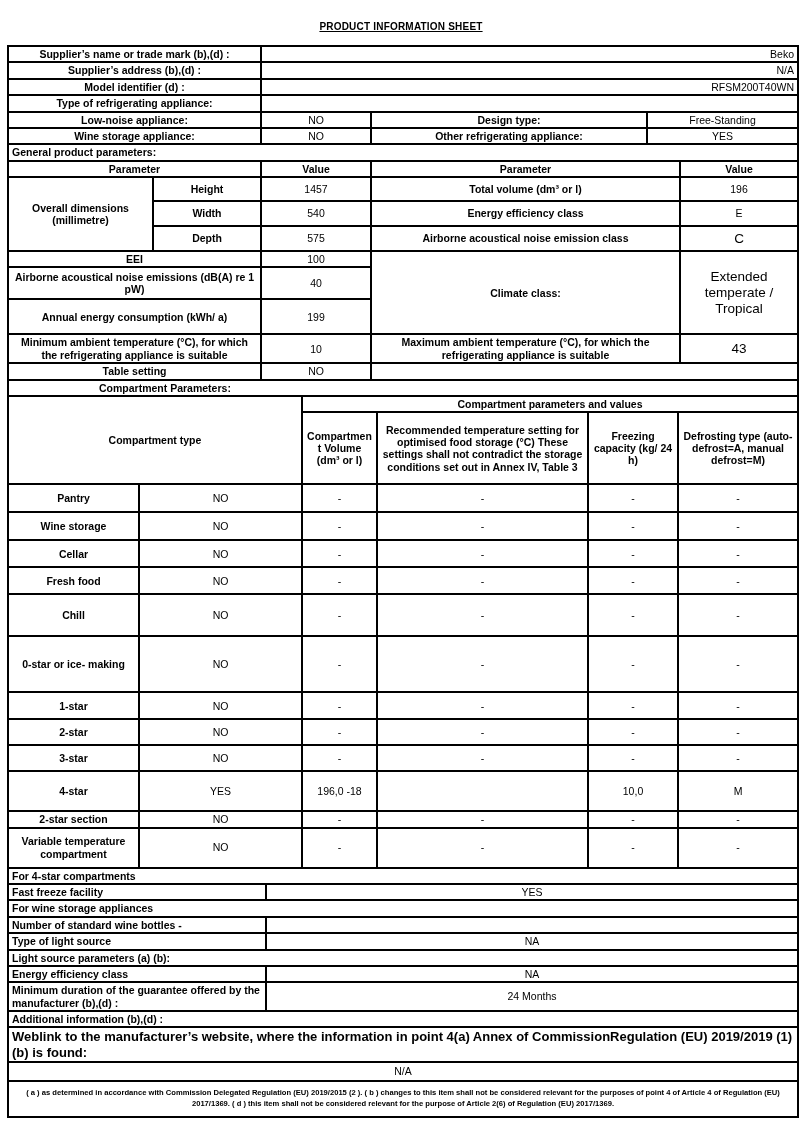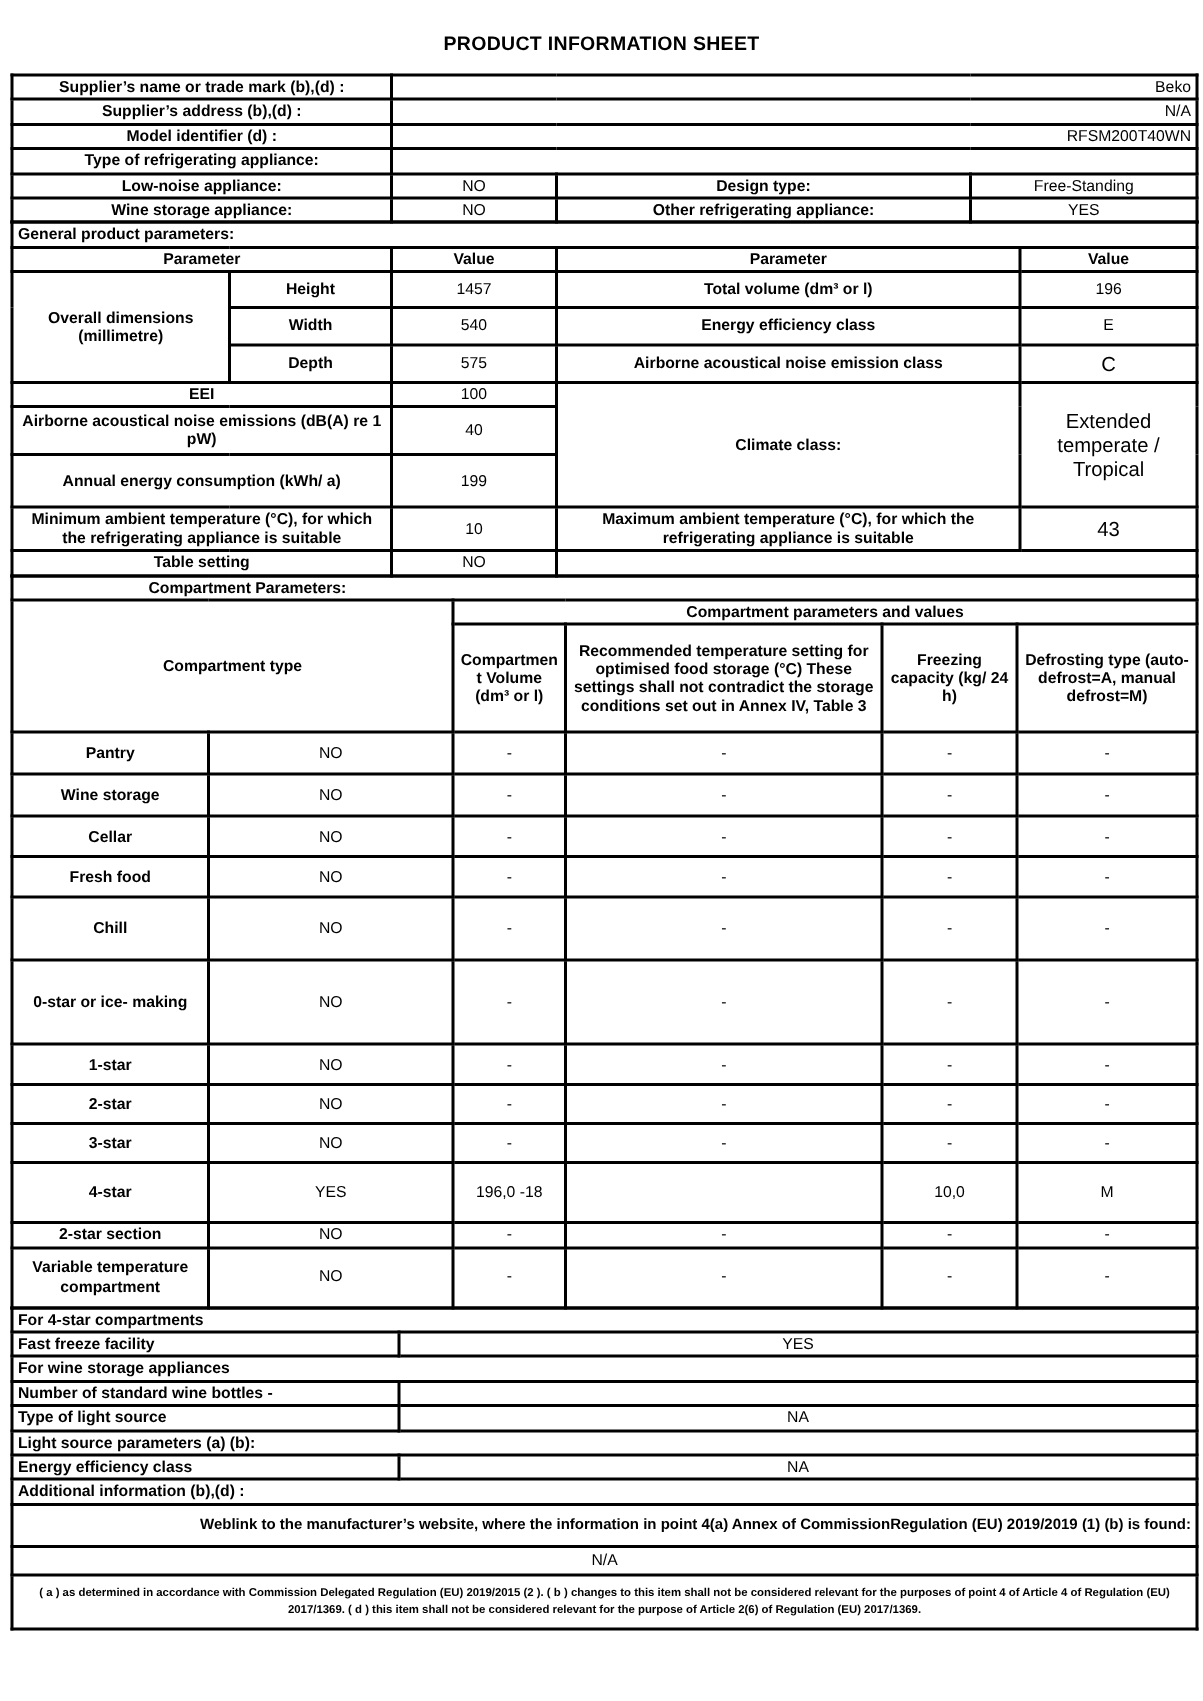--- a/index.html
+++ b/index.html
@@ -6,23 +6,24 @@
     margin: 0; padding: 0;
     background: #ffffff;
     width: 802px; height: 1134px;
     font-family: "Liberation Sans", sans-serif;
     color: #000;
   }
   .sheet { position: relative; width: 802px; }
   .doc-title {
     text-align: center;
     font-weight: bold;
-    font-size: 13px;
+    font-size: 10px;
     padding: 21px 0 13px 0;
     letter-spacing: 0.2px;
+    text-decoration: underline;
   }
   table {
     border-collapse: collapse;
     table-layout: fixed;
     width: 790px;
     margin-left: 7px;
   }
   table + table { margin-top: -2px; }
   td {
     border: 2px solid #000;
@@ -31,21 +32,21 @@
     line-height: 1.18;
     vertical-align: middle;
     overflow: hidden;
     word-wrap: break-word;
   }
   .lbl  { font-weight: bold; text-align: center; }
   .lbll { font-weight: bold; text-align: left; }
   .val  { font-weight: normal; text-align: center; }
   .vall { font-weight: normal; text-align: right; }
   .big  { font-size: 13.5px; }
-  .weblink { font-weight: bold; text-align: right; font-size: 10px; }
+  .weblink { font-weight: bold; text-align: left; font-size: 13px; }
   .footnote {
     font-weight: bold;
     font-size: 7.6px;
     text-align: center;
     padding: 5px 10px;
     line-height: 1.4;
   }
 </style>
 </head>
 <body>
@@ -305,20 +306,24 @@
       <td class="val">NA</td>
     </tr>
     <tr style="height:13px">
       <td class="lbll" colspan="2">Light source parameters (a) (b):</td>
     </tr>
     <tr style="height:14px">
       <td class="lbll">Energy efficiency class</td>
       <td class="val">NA</td>
     </tr>
     <tr style="height:14px">
+      <td class="lbll">Minimum duration of the guarantee offered by the manufacturer (b),(d) :</td>
+      <td class="val">24 Months</td>
+    </tr>
+    <tr style="height:14px">
       <td class="lbll" colspan="2">Additional information (b),(d) :</td>
     </tr>
     <tr style="height:28px">
       <td class="weblink" colspan="2">Weblink to the manufacturer’s website, where the information in point 4(a) Annex of CommissionRegulation (EU) 2019/2019 (1) (b) is found:</td>
     </tr>
     <tr style="height:19px">
       <td class="val" colspan="2">N/A</td>
     </tr>
     <tr style="height:36px">
       <td class="footnote" colspan="2">( a ) as determined in accordance with Commission Delegated Regulation (EU) 2019/2015 (2 ). ( b ) changes to this item shall not be considered relevant for the purposes of point 4 of Article 4 of Regulation (EU) 2017/1369. ( d ) this item shall not be considered relevant for the purpose of Article 2(6) of Regulation (EU) 2017/1369.</td>

